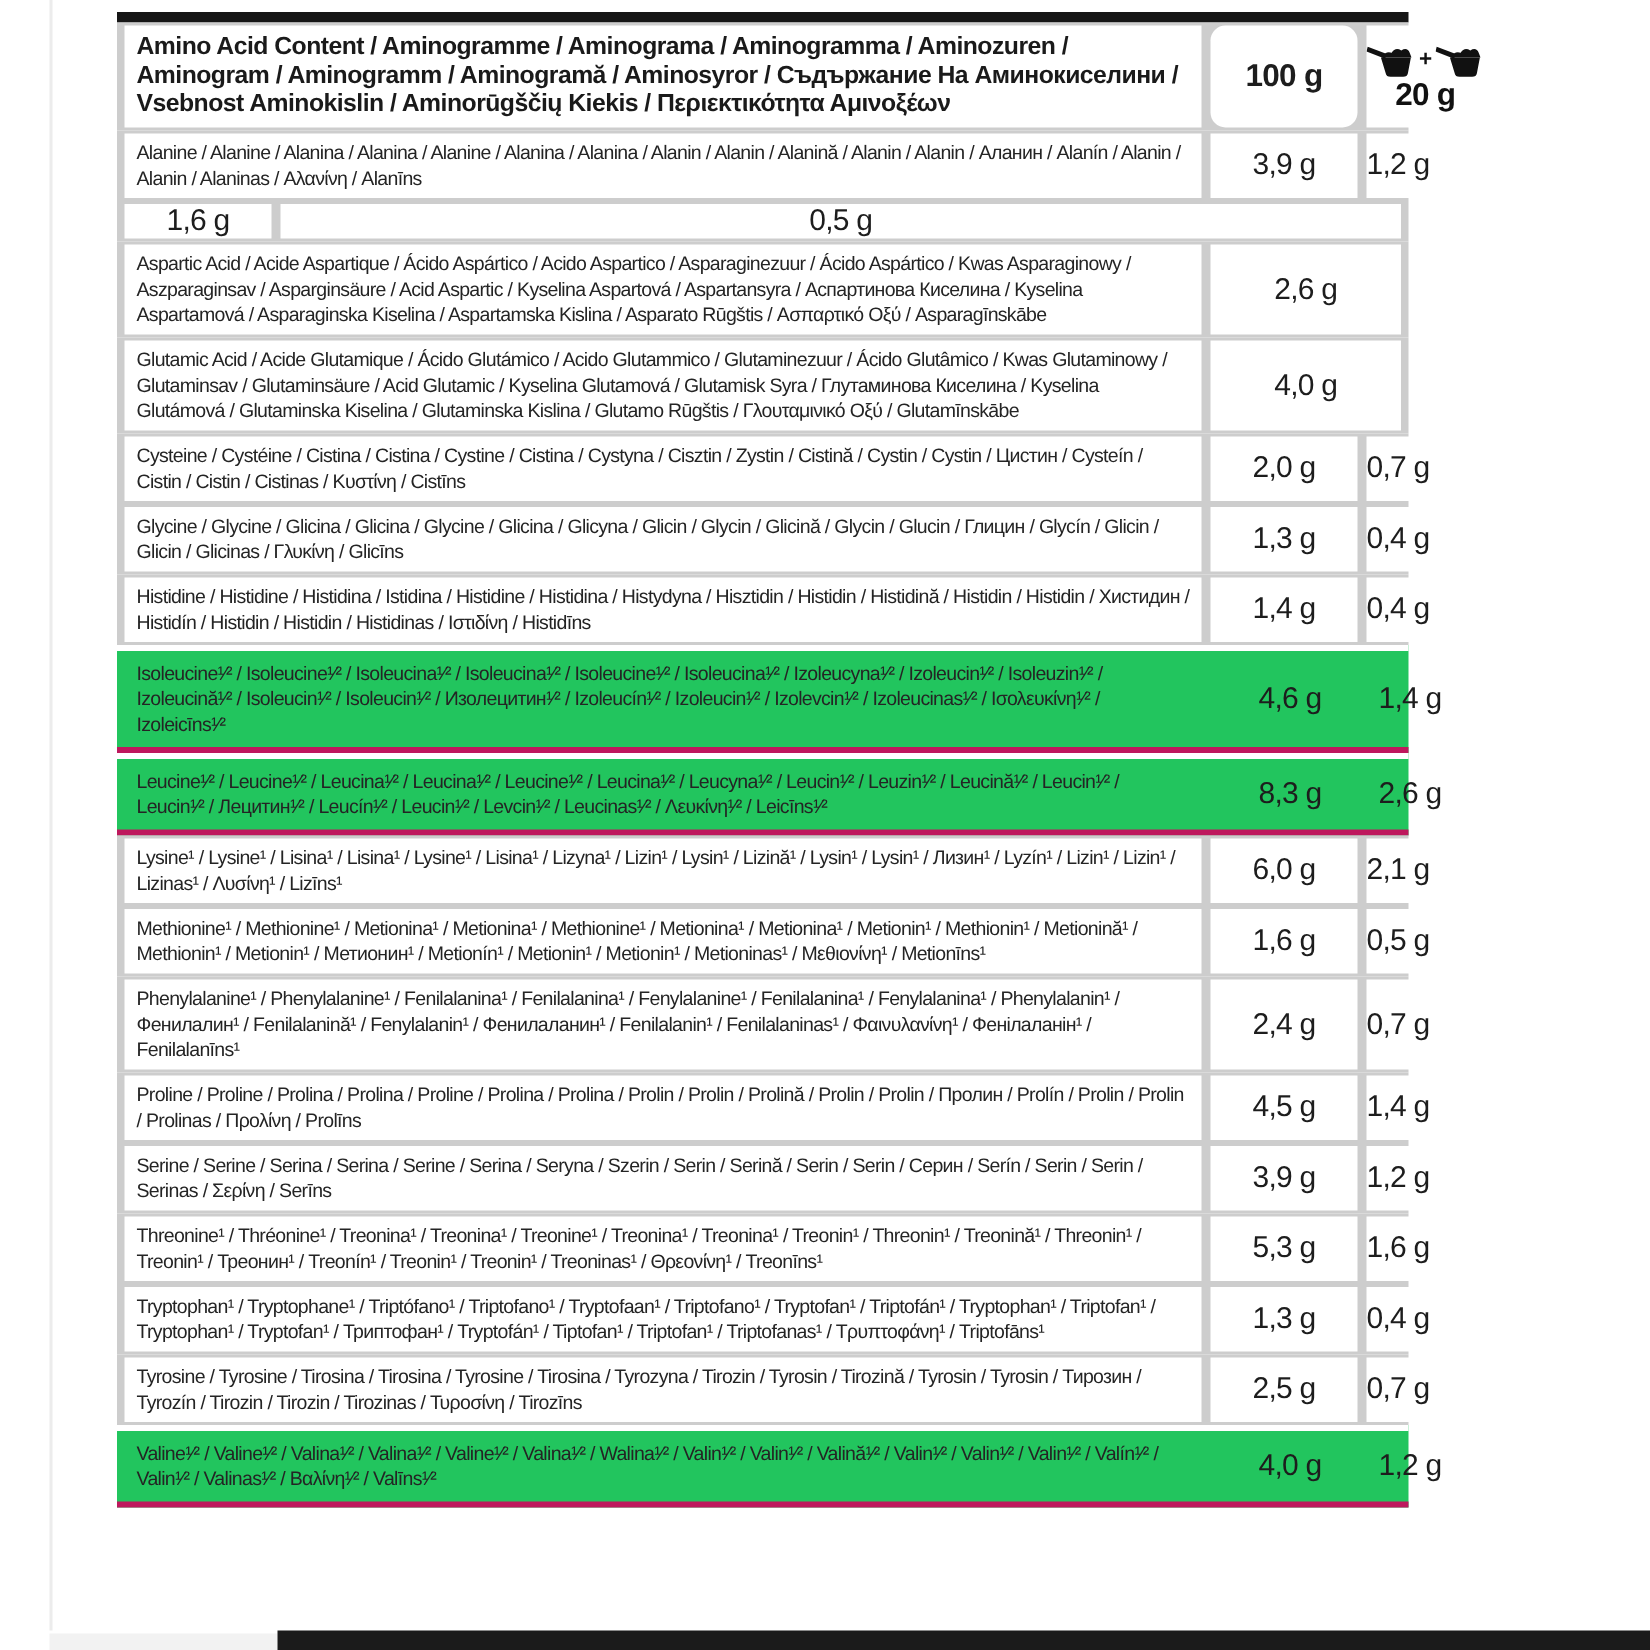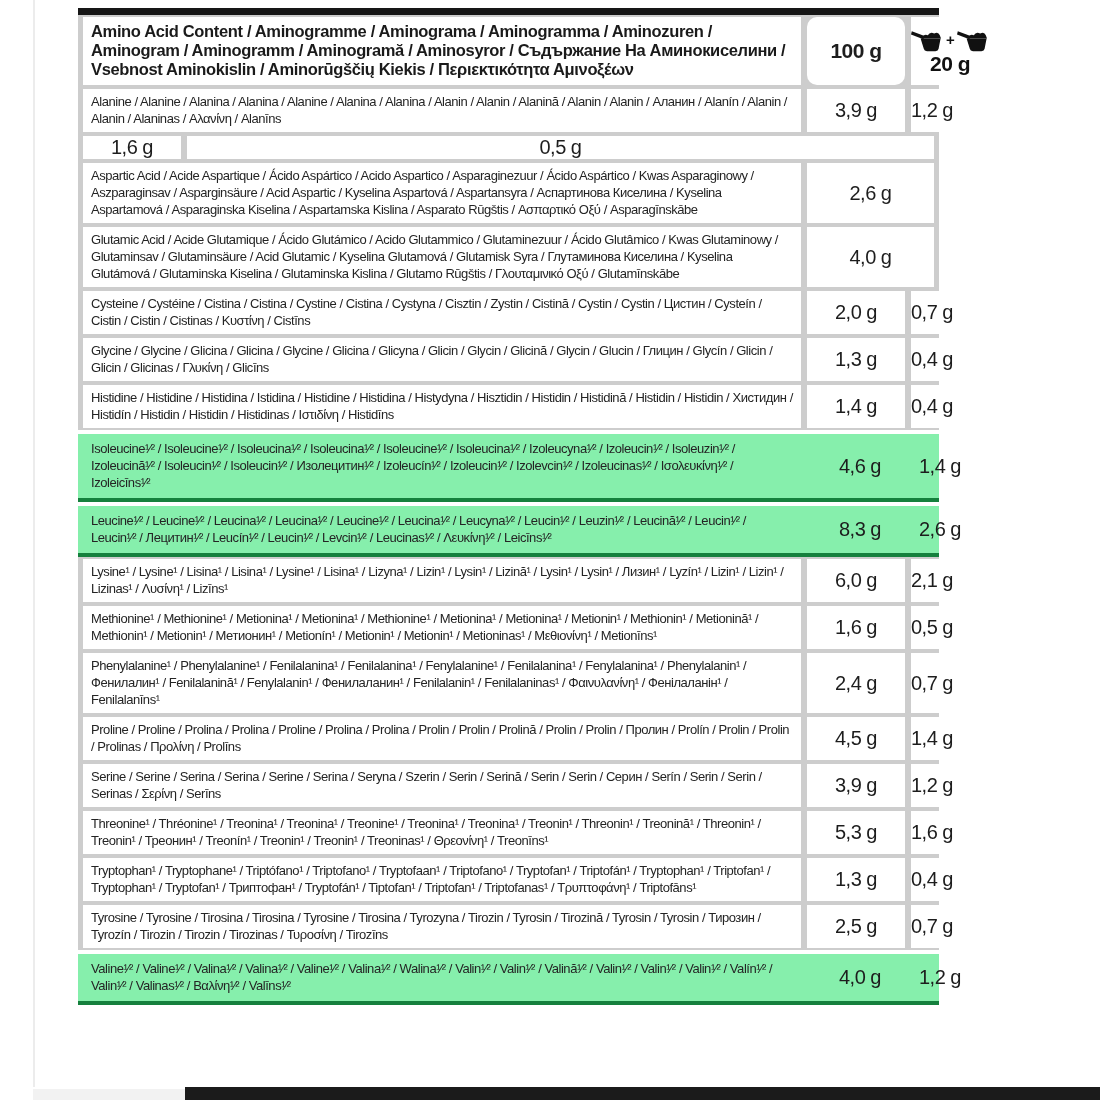--- a/index.html
+++ b/index.html
@@ -9,21 +9,21 @@
     -webkit-font-smoothing:antialiased;
   }
   .page-crease{position:absolute;left:33px;top:0;width:2px;height:1087px;background:#ececec;}
   .label-table{
     position:absolute;left:78px;top:8px;width:861px;
   }
   .topbar{height:7px;background:#161616;}
   .row{
     display:flex;column-gap:6px;padding:2px 5px;background:#cdcdcd;align-items:stretch;
   }
-  .row.shaded{background:#86efac;border-top:4px solid #fff;border-bottom:4px solid #15803d;gap:10px;}
+  .row.shaded{background:#22c55e;border-top:4px solid #fff;border-bottom:4px solid #be185d;gap:10px;}
   .cell{background:#ffffff;}
   .shaded .cell{background:transparent;}
   .c-name{
     flex:0 0 718px;box-sizing:border-box;padding:4px 8px 5px 8px;
     font-size:13px;line-height:17px;letter-spacing:-0.45px;color:#242424;
   }
   .c-100{flex:0 0 98px;}
   .c-30{flex:1 1 auto;}
   .c-100,.c-30{
     display:flex;align-items:center;justify-content:center;

